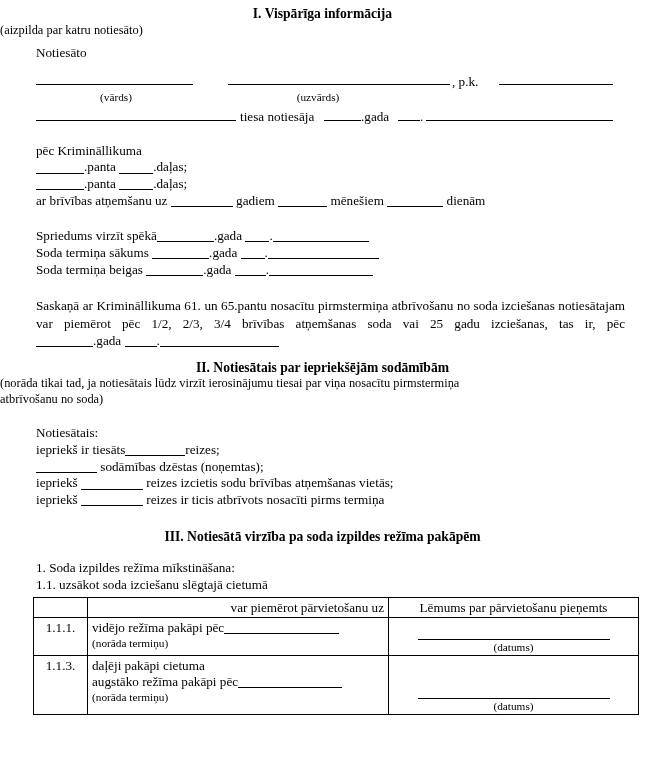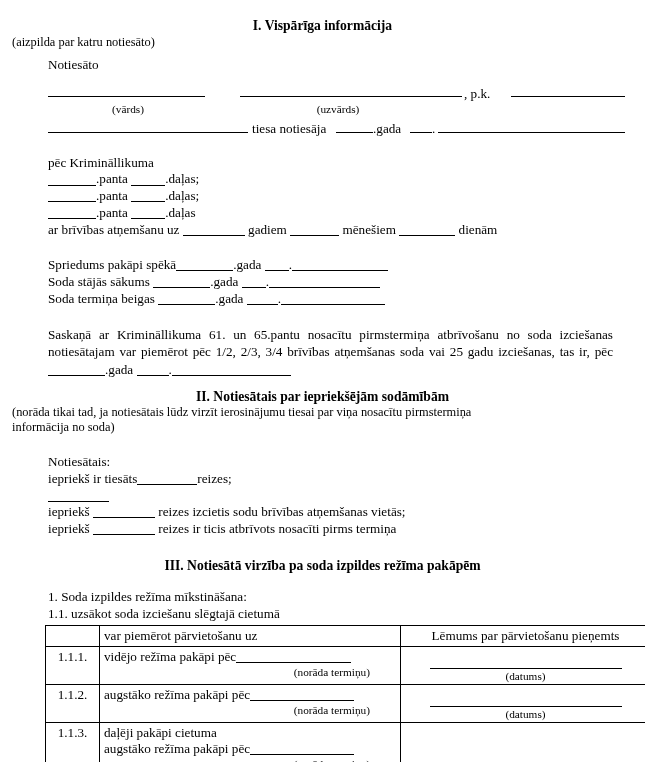--- a/index.html
+++ b/index.html
@@ -15,21 +15,21 @@
     font-size: 13.2px;
     color: #000000;
     position: relative;
     overflow: hidden;
   }
   .page {
     position: relative;
     width: 645px;
     height: 624px;
     box-sizing: border-box;
-    padding: 12px;
+    padding: 0;
   }
   .sec-title {
     text-align: center;
     font-weight: bold;
     font-size: 13.6px;
     line-height: 1.22;
   }
   .sec-sub {
     text-align: left;
     font-size: 12.4px;
@@ -95,33 +95,32 @@
     white-space: nowrap;
   }
   td.c-mid {
     width: 292px;
   }
   td.c-right {
     width: 241px;
     text-align: center;
   }
   .th-center {
-    text-align: left;
+    text-align: right;
     padding-top: 3px;
     padding-bottom: 3px;
   }
   .cell-line {
     display: block;
     border-bottom: 1px solid #000;
     height: 0;
     margin: 1px 0 0 0;
   }
   .cap-r {
     display: block;
-    text-align: right;
     font-size: 11.3px;
     line-height: 1.25;
     padding-right: 26px;
   }
   .cap-c {
     display: block;
     text-align: center;
     font-size: 11.3px;
     line-height: 1.25;
   }
@@ -144,21 +143,21 @@
 
   <div style="height:9px"></div>
   <div class="namerow">
     <span class="rule" style="left:0px; top:13px; width:157px;"></span>
     <span class="rule" style="left:192px; top:13px; width:222px;"></span>
     <span class="abs-txt" style="left:416px; top:4px;">, p.k.</span>
     <span class="rule" style="left:463px; top:13px; width:114px;"></span>
   </div>
   <div class="namerow" style="height:15px">
     <span class="capt" style="left:40px; top:0px; width:80px;">(vārds)</span>
-    <span class="capt" style="left:250px; top:0px; width:80px;">(uzvārds)</span>
+    <span class="capt" style="left:242px; top:0px; width:80px;">(uzvārds)</span>
   </div>
 
   <div class="namerow" style="height:22px">
     <span class="rule" style="left:0px; top:13px; width:200px;"></span>
     <span class="abs-txt" style="left:204px; top:3px;text-align:right;">tiesa notiesāja</span>
     <span class="rule" style="left:288px; top:13px; width:37px;"></span>
     <span class="abs-txt" style="left:325px; top:3px;">.gada</span>
     <span class="rule" style="left:362px; top:13px; width:22px;"></span>
     <span class="abs-txt" style="left:384px; top:3px;">.</span>
     <span class="rule" style="left:390px; top:13px; width:187px;"></span>
@@ -169,68 +168,64 @@
   <div class="blk">pēc Krimināllikuma</div>
   <div class="blk">
     <span class="ul" style="width:48px;"></span><span>.panta</span>
     <span class="ul" style="width:34px;"></span><span>.daļas;</span>
   </div>
   <div class="blk">
     <span class="ul" style="width:48px;"></span><span>.panta</span>
     <span class="ul" style="width:34px;"></span><span>.daļas;</span>
   </div>
   <div class="blk">
-    <span class="ul" style="width:48px;"></span><span>.panta</span>
-    <span class="ul" style="width:34px;"></span><span>.daļas</span>
-  </div>
-  <div class="blk">
     <span>ar brīvības atņemšanu uz</span>
     <span class="ul" style="width:62px;"></span>
     <span>gadiem</span>
     <span class="ul" style="width:49px;"></span>
     <span>mēnešiem</span>
     <span class="ul" style="width:56px;"></span>
     <span>dienām</span>
   </div>
 
   <div class="spacer-18"></div>
 
   <div class="blk">
-    <span>Spriedums pakāpi spēkā</span><span class="ul" style="width:57px;"></span><span>.gada</span>
+    <span>Spriedums virzīt spēkā</span><span class="ul" style="width:57px;"></span><span>.gada</span>
     <span class="ul" style="width:24px;"></span><span>.</span><span class="ul" style="width:96px;"></span>
   </div>
   <div class="blk">
-    <span>Soda stājās sākums</span>
+    <span>Soda termiņa sākums</span>
     <span class="ul" style="width:57px;"></span><span>.gada</span>
     <span class="ul" style="width:24px;"></span><span>.</span><span class="ul" style="width:111px;"></span>
   </div>
   <div class="blk">
     <span>Soda termiņa beigas</span>
     <span class="ul" style="width:57px;"></span><span>.gada</span>
     <span class="ul" style="width:31px;"></span><span>.</span><span class="ul" style="width:104px;"></span>
   </div>
 
   <div class="spacer-18"></div>
 
   <div class="para-just"><span>Saskaņā ar Krimināllikuma 61. un 65.pantu nosacītu pirmstermiņa atbrīvošanu no soda izciešanas notiesātajam var piemērot pēc 1/2, 2/3, 3/4 brīvības atņemšanas soda vai 25 gadu izciešanas, tas ir, pēc</span><span class="inline-wrap"> <span class="ul" style="width:57px;"></span><span>.gada</span> <span class="ul" style="width:32px;"></span><span>.</span><span class="ul" style="width:119px;"></span></span></div>
 
   <div class="spacer-10"></div>
 
   <div class="sec-title">II. Notiesātais par iepriekšējām sodāmībām</div>
   <div class="sec-sub">(norāda tikai tad, ja notiesātais lūdz virzīt ierosinājumu tiesai par viņa nosacītu pirmstermiņa</div>
-  <div class="sec-sub">informācija no soda)</div>
+  <div class="sec-sub">atbrīvošanu no soda)</div>
 
   <div class="spacer-18"></div>
 
   <div class="blk">Notiesātais:</div>
   <div class="blk">
     <span>iepriekš ir tiesāts</span><span class="ul" style="width:60px;"></span><span>reizes;</span>
   </div>
   <div class="blk">
-    <span class="ul" style="width:61px;"></span> 
+    <span class="ul" style="width:61px;"></span> <span>sodāmības dzēstas (noņemtas);</span>
   </div>
   <div class="blk">
     <span>iepriekš</span> <span class="ul" style="width:62px;"></span> <span>reizes izcietis sodu brīvības atņemšanas vietās;</span>
   </div>
   <div class="blk">
     <span>iepriekš</span> <span class="ul" style="width:62px;"></span> <span>reizes ir ticis atbrīvots nosacīti pirms termiņa</span>
   </div>
 
   <div style="height:20px"></div>
 
@@ -257,32 +252,20 @@
           <span>vidējo režīma pakāpi pēc</span><span class="ul" style="width:115px;"></span>
           <span class="cap-r">(norāda termiņu)</span>
         </td>
         <td class="c-right">
           <span style="display:inline-block;height:15px;"></span>
           <span class="cell-line" style="width:192px;margin:0 auto;"></span>
           <span class="cap-c">(datums)</span>
         </td>
       </tr>
 
-      <tr>
-        <td class="c-num">1.1.2.</td>
-        <td class="c-mid">
-          <span>augstāko režīma pakāpi pēc</span><span class="ul" style="width:104px;"></span>
-          <span class="cap-r">(norāda termiņu)</span>
-        </td>
-        <td class="c-right">
-          <span style="display:inline-block;height:15px;"></span>
-          <span class="cell-line" style="width:192px;margin:0 auto;"></span>
-          <span class="cap-c">(datums)</span>
-        </td>
-      </tr>
 
       <tr>
         <td class="c-num">1.1.3.</td>
         <td class="c-mid">
           <div> daļēji pakāpi cietuma</div>
           <span>augstāko režīma pakāpi pēc</span><span class="ul" style="width:104px;"></span>
           <span class="cap-r">(norāda termiņu)</span>
         </td>
         <td class="c-right">
           <span style="display:inline-block;height:36px;"></span>

